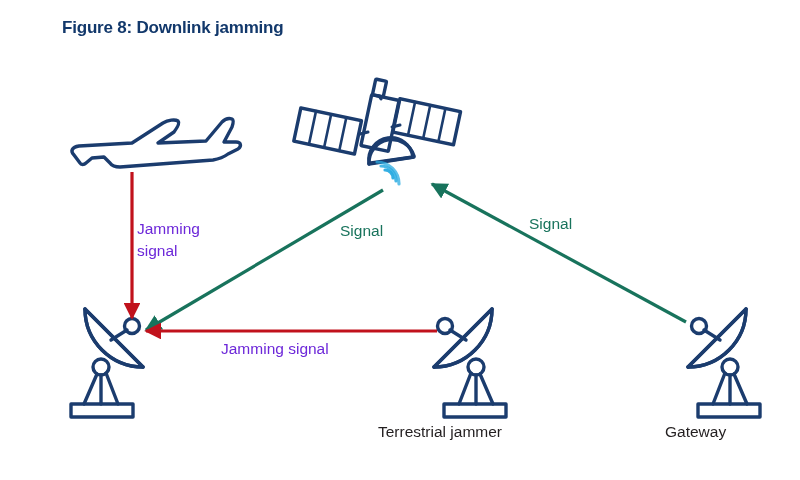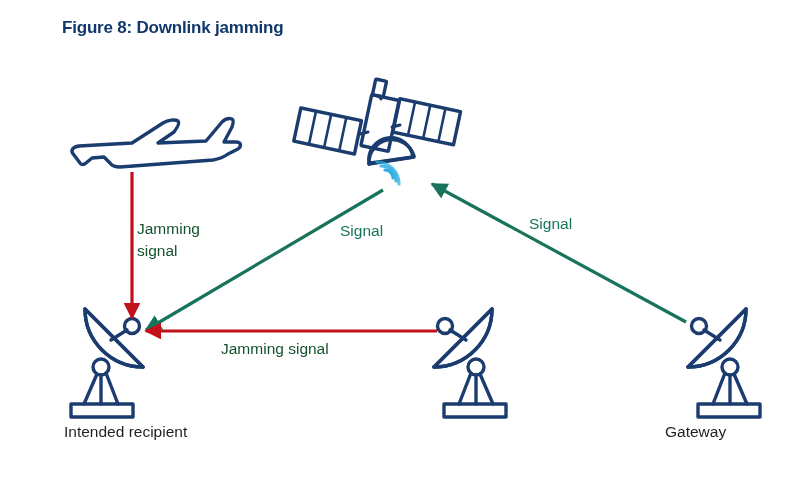--- a/index.html
+++ b/index.html
@@ -13,21 +13,21 @@
   #figure-root{position:absolute;inset:0;}
   svg.canvas{position:absolute;left:0;top:0;width:800px;height:480px;}
   .title{
     position:absolute;left:62px;top:18px;
     font-size:17px;font-weight:bold;
     color:#12386B;
     letter-spacing:-0.2px;
     white-space:nowrap;
   }
   .lbl{position:absolute;white-space:nowrap;font-size:15.5px;}
-  .lbl-red{color:#14532d;}
+  .lbl-red{color:#6d28d9;}
   .lbl-green{color:#18735C;}
   .lbl-cap{color:#231F20;font-size:15.5px;}
   #label-jam-vert{left:137px;top:218px;line-height:1.45;}
   #label-signal-left{left:340px;top:222px;}
   #label-signal-right{left:529px;top:215px;}
   #label-jam-horiz{left:213px;top:340px;margin-left:8px;}
   #cap-recipient{left:64px;top:423px;}
   #cap-jammer{left:378px;top:423px;}
   #cap-gateway{left:665px;top:423px;}
 </style>
@@ -171,18 +171,18 @@
     <div>Jamming</div>
     <div>signal</div>
   </div>
 
   <div class="lbl lbl-green" id="label-signal-left">Signal</div>
 
   <div class="lbl lbl-green" id="label-signal-right">Signal</div>
 
   <div class="lbl lbl-red" id="label-jam-horiz">Jamming signal</div>
 
-  <div class="lbl lbl-cap" id="cap-recipient">Intended recipient</div>
 
+  <div class="lbl lbl-cap" id="cap-jammer">Terrestrial jammer</div>
 
   <div class="lbl lbl-cap" id="cap-gateway">Gateway</div>
 
 </div>
 
 </body></html>

